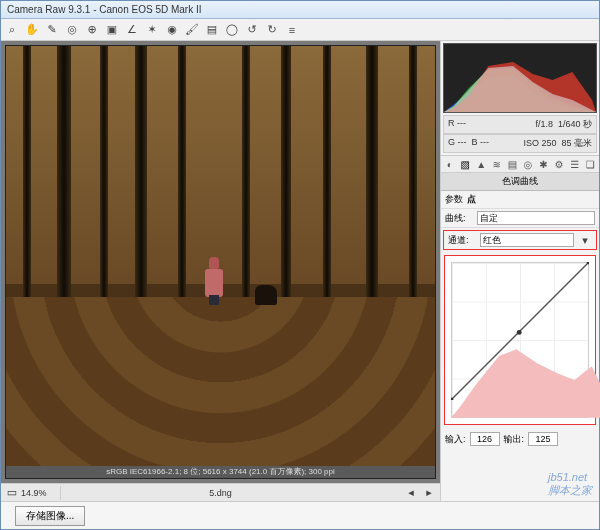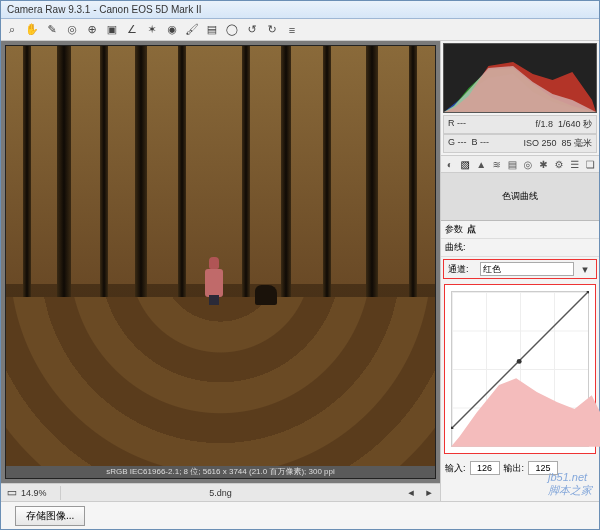--- a/index.html
+++ b/index.html
@@ -23,21 +23,21 @@
   .preview-status { height: 18px; background: #e8e8e8; border-top: 1px solid #ccc; display:flex; align-items:center; font-size:9px; color:#333; }
   .ps-left { width:60px; padding:0 4px; border-right:1px solid #ccc; display:flex; align-items:center; gap:2px; }
   .ps-center { flex:1; text-align:center; overflow:hidden; white-space:nowrap; }
   .ps-right { width:60px; display:flex; justify-content:flex-end; padding:0 4px; gap:4px; }
   .side-col { width: 158px; background: #f3f3f3; display:flex; flex-direction:column; font-size:9px; }
   .histogram { height: 70px; background:#222; position:relative; margin:2px 2px 0 2px; border:1px solid #555; }
   .meta-row { display:flex; justify-content:space-between; padding:2px 4px; color:#333; background:#e8e8e8; border:1px solid #ccc; margin:2px; }
   .meta-row span { white-space:nowrap; }
   .panel-tabs { height:18px; display:flex; align-items:center; gap:6px; padding:0 4px; border-top:1px solid #ccc; border-bottom:1px solid #ccc; background:#eee; }
   .panel-tab-ico { width:12px; height:12px; font-size:10px; color:#555; cursor:pointer; display:inline-flex; align-items:center; justify-content:center; }
-  .panel-title { text-align:center; padding:17px; background:#ddd; border-bottom:1px solid #bbb; }
+  .panel-title { text-align:center; padding:2px; background:#ddd; border-bottom:1px solid #bbb; }
   .row { display:flex; align-items:center; padding:2px 4px; gap:4px; border-bottom:1px solid #ddd; }
   .row label { flex:0 0 28px; }
   .row select, .row .sel { flex:1; border:1px solid #aaa; background:#fff; font-size:9px; height:14px; padding:0 2px; }
   .curve-box { margin:3px; border:1px solid #e33; height:170px; background:#fff; position:relative; }
   .curve-grid { position:absolute; inset:6px 6px 6px 6px; }
   .curve-grid::before { content:""; position:absolute; inset:0; background:
     linear-gradient(#eee 1px, transparent 1px) 0 0/100% 25%,
     linear-gradient(90deg,#eee 1px, transparent 1px) 0 0/25% 100%; border:1px solid #ccc; }
   .curve-hist { position:absolute; left:0; right:0; bottom:0; height:55%; }
   .curve-line { position:absolute; inset:0; }
@@ -145,20 +145,21 @@
         <span class="panel-tab-ico">❏</span>
       </div>
       <div class="panel-title">色调曲线</div>
 
       <div class="row">
         <span>参数</span>
         <span style="font-weight:bold">点</span>
       </div>
       <div class="row">
         <label>曲线:</label>
+        <div class="sel">自定</div>
       </div>
       <div class="row" style="border:1px solid #e33;margin:2px">
         <label>通道:</label>
         <div class="sel">红色</div>
         <span class="tool-ico">▾</span>
       </div>
 
       <div class="curve-box">
         <div class="curve-grid">
           <svg class="curve-hist" viewBox="0 0 100 50" preserveAspectRatio="none">

